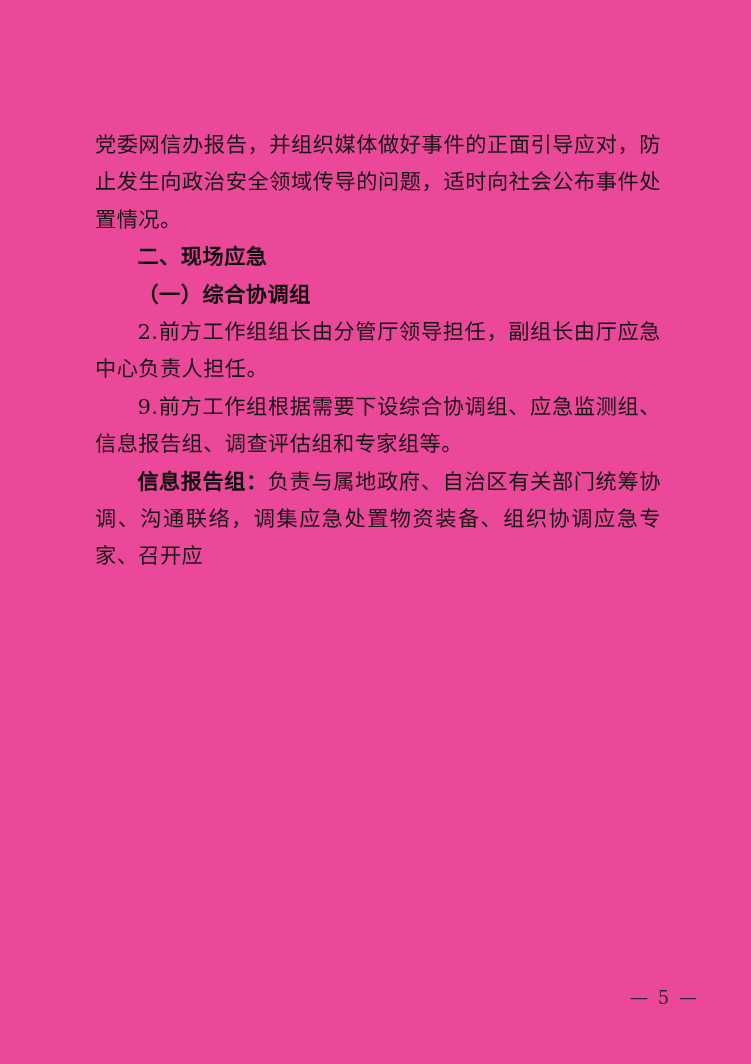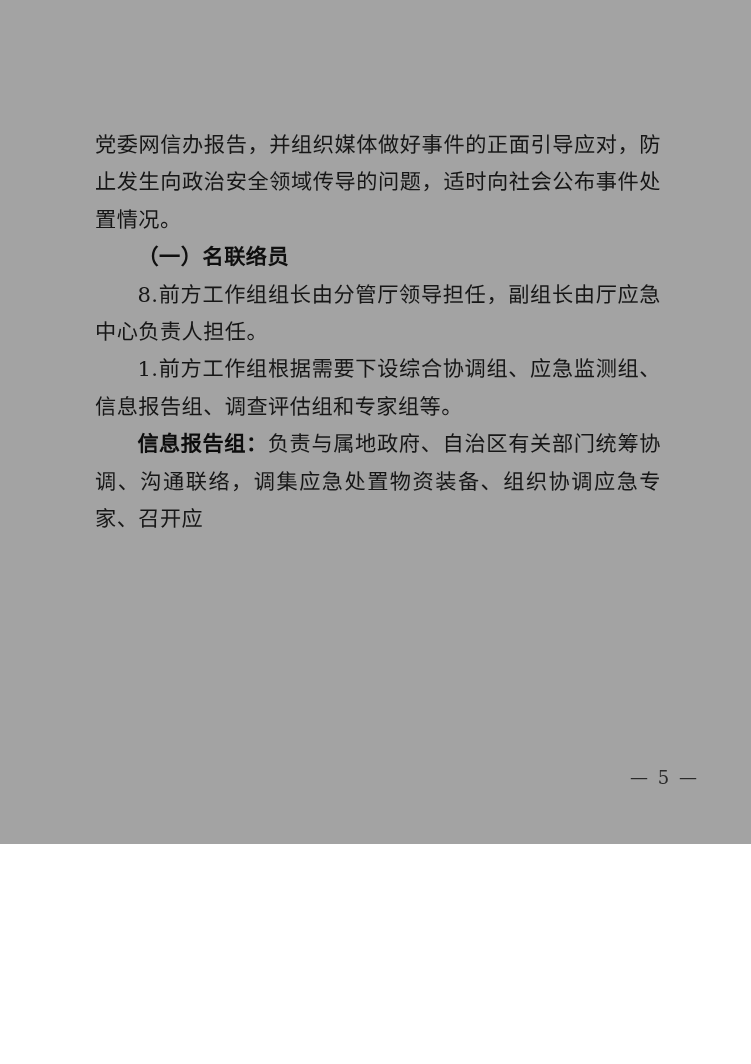--- a/index.html
+++ b/index.html
@@ -13,22 +13,22 @@
     height: 1064px;
     overflow: hidden;
     font-family: "DejaVu Serif", "Liberation Serif", serif;
     color: #1c1c1c;
     -webkit-font-smoothing: antialiased;
   }
 
   #page {
     position: relative;
     width: 751px;
-    height: 844px;
-    background: #a3a3a3;
+    height: 1064px;
+    background: #ec4899;
     box-sizing: border-box;
   }
 
   
   #text-block {
     position: absolute;
     left: 95px;
     top: 126px;
     width: 566px;
   }
@@ -92,31 +92,34 @@
 <div id="page">
 
   <div id="text-block">
 
     <p class="para no-indent">
       <span>党委网信办报告，并组织媒体做好事件的正面引导应对，防止发生向政治安全领域传导的问题，适时向社会公布事件处置情况。</span>
     </p>
 
 
 
+    <p class="heading">
+      <span>二、现场应急</span>
+    </p>
 
     <p class="heading">
-      <span>（一）名联络员</span>
+      <span>（一）综合协调组</span>
     </p>
 
     <p class="para indent">
-      <span>8.前方工作组组长由分管厅领导担任，副组长由厅应急中心负责人担任。</span>
+      <span>2.前方工作组组长由分管厅领导担任，副组长由厅应急中心负责人担任。</span>
     </p>
 
     <p class="para indent">
-      <span>1.前方工作组根据需要下设综合协调组、应急监测组、信息报告组、调查评估组和专家组等。</span>
+      <span>9.前方工作组根据需要下设综合协调组、应急监测组、信息报告组、调查评估组和专家组等。</span>
     </p>
 
     <p class="para indent">
       <span class="lead">信息报告组：</span><span>负责与属地政府、自治区有关部门统筹协调、沟通联络，调集应急处置物资装备、组织协调应急专家、召开应</span>
     </p>
 
   </div>
 
   <div id="page-number">— 5 —</div>
 

